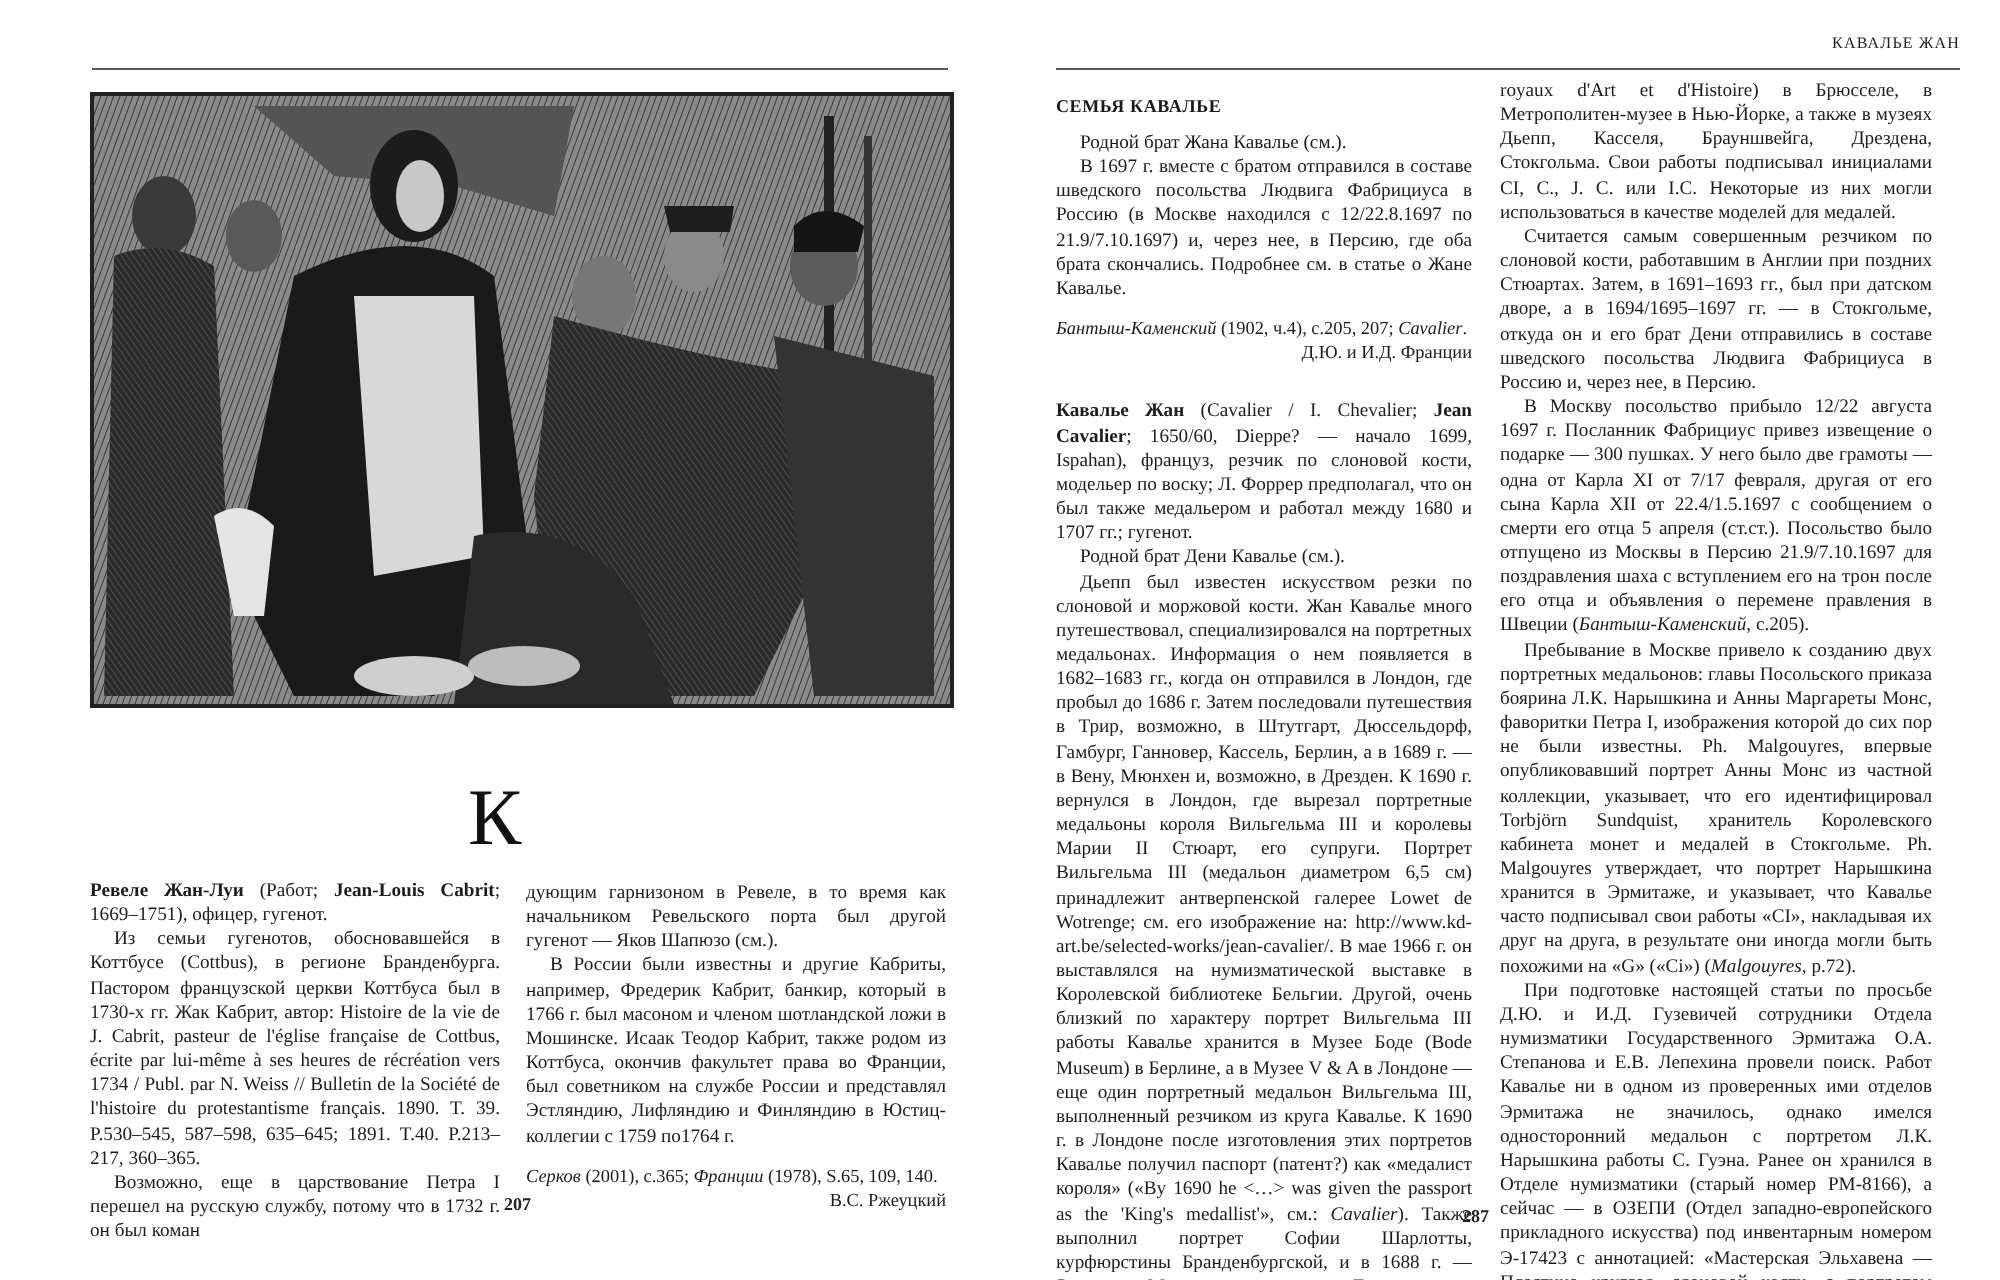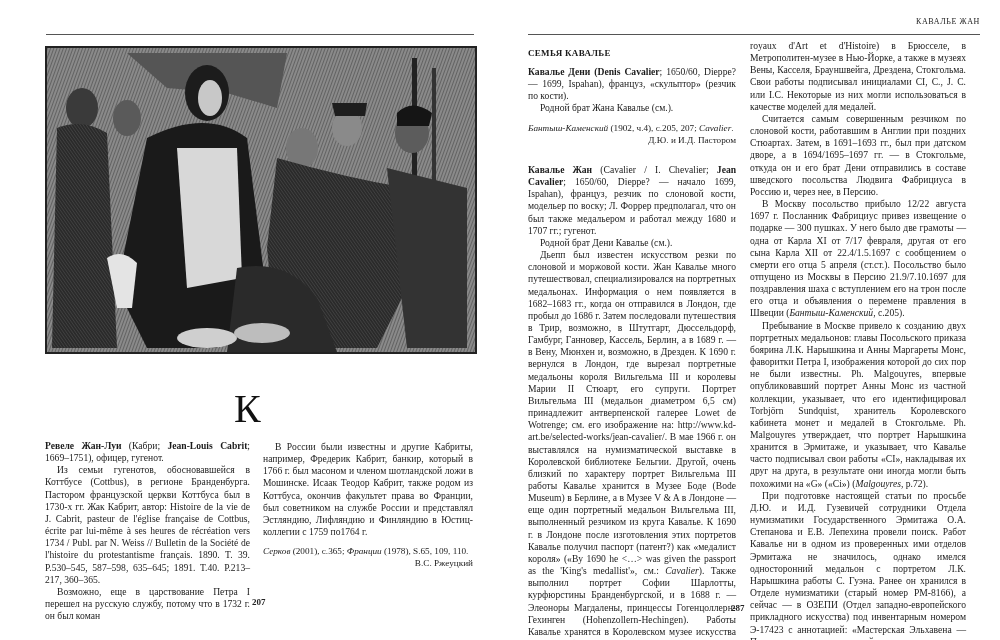--- a/index.html
+++ b/index.html
@@ -69,53 +69,54 @@
 
       <path d="M190 220 Q240 210 270 250 L290 304 L180 304 Z" fill="#2a2a2a"></path>
       <ellipse cx="160" cy="290" rx="30" ry="10" fill="#cfcfcf"></ellipse>
       <ellipse cx="215" cy="285" rx="28" ry="10" fill="#bdbdbd"></ellipse>
     </svg>
   </div>
 
   <div class="big-letter">К</div>
 
   <div class="col" style="left:45px;top:440px;width:205px;">
-    <p><span class="hd">Ревеле Жан-Луи</span><span> (Кабри; </span><span class="hd">Jean-Louis Cabrit</span><span>; 1669–1751), офицер, гугенот.</span></p>
+    <p><span class="hd">Ревеле Жан-Луи</span><span> (Работ; </span><span class="hd">Jean-Louis Cabrit</span><span>; 1669–1751), офицер, гугенот.</span></p>
     <p class="ind">Из семьи гугенотов, обосновавшейся в Коттбусе (Cottbus), в регионе Бранденбурга. Пастором французской церкви Коттбуса был в 1730-х гг. Жак Кабрит, автор: Histoire de la vie de J. Cabrit, pasteur de l'église française de Cottbus, écrite par lui-même à ses heures de récréation vers 1734 / Publ. par N. Weiss // Bulletin de la Société de l'histoire du protestantisme français. 1890. T. 39. P.530–545, 587–598, 635–645; 1891. T.40. P.213–217, 360–365.</p>
     <p class="ind">Возможно, еще в царствование Петра I перешел на русскую службу, потому что в 1732 г. он был коман</p>
   </div>
 
   <div class="col" style="left:263px;top:441px;width:210px;">
+    <p>дующим гарнизоном в Ревеле, в то время как начальником Ревельского порта был другой гугенот — Яков Шапюзо (см.).</p>
     <p class="ind">В России были известны и другие Кабриты, например, Фредерик Кабрит, банкир, который в 1766 г. был масоном и членом шотландской ложи в Мошинске. Исаак Теодор Кабрит, также родом из Коттбуса, окончив факультет права во Франции, был советником на службе России и представлял Эстляндию, Лифляндию и Финляндию в Юстиц-коллегии с 1759 по1764 г.</p>
-    <p class="src"><i>Серков</i><span> (2001), с.365; </span><i>Франции</i><span> (1978), S.65, 109, 110.</span></p>
+    <p class="src"><i>Серков</i><span> (2001), с.365; </span><i>Франции</i><span> (1978), S.65, 109, 140.</span></p>
     <p class="sig">В.С. Ржеуцкий</p>
   </div>
 
   <div class="folio" style="left:252px;top:597px;">207</div>
 </div>
 
 <div class="page page-right">
   <div class="running-head">КАВАЛЬЕ ЖАН</div>
   <div class="rule" style="left:28px;top:34px;width:452px;"></div>
 </div>
 
 <div class="section-title">СЕМЬЯ КАВАЛЬЕ</div>
 
 <div class="col" style="left:528px;top:66px;width:208px;">
-  <p><span class="hd">Кавалье Дени</span><span class="hd"> (Denis Cavalier</span><span>; 1650/60, Dieppe? — 1699, Ispahan), француз, «скульптор» (резчик по кости).</span></p>
   <p class="ind">Родной брат Жана Кавалье (см.).</p>
+  <p class="ind">В 1697 г. вместе с братом отправился в составе шведского посольства Людвига Фабрициуса в Россию (в Москве находился с 12/22.8.1697 по 21.9/7.10.1697) и, через нее, в Персию, где оба брата скончались. Подробнее см. в статье о Жане Кавалье.</p>
   <p class="src"><i>Бантыш-Каменский</i><span> (1902, ч.4), с.205, 207; </span><i>Cavalier</i><span>.</span></p>
-  <p class="sig">Д.Ю. и И.Д. Пастором</p>
+  <p class="sig">Д.Ю. и И.Д. Франции</p>
   <div style="height:18px;"></div>
   <p><span class="hd">Кавалье Жан</span><span> (Cavalier / I. Chevalier; </span><span class="hd">Jean Cavalier</span><span>; 1650/60, Dieppe? — начало 1699, Ispahan), француз, резчик по слоновой кости, модельер по воску; Л. Форрер предполагал, что он был также медальером и работал между 1680 и 1707 гг.; гугенот.</span></p>
   <p class="ind">Родной брат Дени Кавалье (см.).</p>
   <p class="ind"><span>Дьепп был известен искусством резки по слоновой и моржовой кости. Жан Кавалье много путешествовал, специализировался на портретных медальонах. Информация о нем появляется в 1682–1683 гг., когда он отправился в Лондон, где пробыл до 1686 г. Затем последовали путешествия в Трир, возможно, в Штутгарт, Дюссельдорф, Гамбург, Ганновер, Кассель, Берлин, а в 1689 г. — в Вену, Мюнхен и, возможно, в Дрезден. К 1690 г. вернулся в Лондон, где вырезал портретные медальоны короля Вильгельма III и королевы Марии II Стюарт, его супруги. Портрет Вильгельма III (медальон диаметром 6,5 см) принадлежит антверпенской галерее Lowet de Wotrenge; см. его изображение на: http://www.kd-art.be/selected-works/jean-cavalier/. В мае 1966 г. он выставлялся на нумизматической выставке в Королевской библиотеке Бельгии. Другой, очень близкий по характеру портрет Вильгельма III работы Кавалье хранится в Музее Боде (Bode Museum) в Берлине, а в Музее V &amp; A в Лондоне — еще один портретный медальон Вильгельма III, выполненный резчиком из круга Кавалье. К 1690 г. в Лондоне после изготовления этих портретов Кавалье получил паспорт (патент?) как «медалист короля» («By 1690 he &lt;…&gt; was given the passport as the 'King's medallist'», см.: </span><i>Cavalier</i><span>). Также выполнил портрет Софии Шарлотты, курфюрстины Бранденбургской, и в 1688 г. — Элеоноры Магдалены, принцессы Гогенцоллерн-Гехинген (Hohenzollern-Hechingen). Работы Кавалье хранятся в Королевском музее искусства и истории (Musées</span></p>
 </div>
 
 <div class="col" style="left:750px;top:40px;width:216px;">
-  <p>royaux d'Art et d'Histoire) в Брюсселе, в Метрополитен-музее в Нью-Йорке, а также в музеях Вены, Касселя, Брауншвейга, Дрездена, Стокгольма. Свои работы подписывал инициалами CI, C., J. C. или I.C. Некоторые из них могли использоваться в качестве моделей для медалей.</p>
+  <p>royaux d'Art et d'Histoire) в Брюсселе, в Метрополитен-музее в Нью-Йорке, а также в музеях Дьепп, Касселя, Брауншвейга, Дрездена, Стокгольма. Свои работы подписывал инициалами CI, C., J. C. или I.C. Некоторые из них могли использоваться в качестве моделей для медалей.</p>
   <p class="ind">Считается самым совершенным резчиком по слоновой кости, работавшим в Англии при поздних Стюартах. Затем, в 1691–1693 гг., был при датском дворе, а в 1694/1695–1697 гг. — в Стокгольме, откуда он и его брат Дени отправились в составе шведского посольства Людвига Фабрициуса в Россию и, через нее, в Персию.</p>
   <p class="ind"><span>В Москву посольство прибыло 12/22 августа 1697 г. Посланник Фабрициус привез извещение о подарке — 300 пушках. У него было две грамоты — одна от Карла XI от 7/17 февраля, другая от его сына Карла XII от 22.4/1.5.1697 с сообщением о смерти его отца 5 апреля (ст.ст.). Посольство было отпущено из Москвы в Персию 21.9/7.10.1697 для поздравления шаха с вступлением его на трон после его отца и объявления о перемене правления в Швеции (</span><i>Бантыш-Каменский</i><span>, с.205).</span></p>
   <p class="ind"><span>Пребывание в Москве привело к созданию двух портретных медальонов: главы Посольского приказа боярина Л.К. Нарышкина и Анны Маргареты Монс, фаворитки Петра I, изображения которой до сих пор не были известны. Ph. Malgouyres, впервые опубликовавший портрет Анны Монс из частной коллекции, указывает, что его идентифицировал Torbjörn Sundquist, хранитель Королевского кабинета монет и медалей в Стокгольме. Ph. Malgouyres утверждает, что портрет Нарышкина хранится в Эрмитаже, и указывает, что Кавалье часто подписывал свои работы «CI», накладывая их друг на друга, в результате они иногда могли быть похожими на «G» («Ci») (</span><i>Malgouyres</i><span>, p.72).</span></p>
   <p class="ind">При подготовке настоящей статьи по просьбе Д.Ю. и И.Д. Гузевичей сотрудники Отдела нумизматики Государственного Эрмитажа О.А. Степанова и Е.В. Лепехина провели поиск. Работ Кавалье ни в одном из проверенных ими отделов Эрмитажа не значилось, однако имелся односторонний медальон с портретом Л.К. Нарышкина работы С. Гуэна. Ранее он хранился в Отделе нумизматики (старый номер РМ-8166), а сейчас — в ОЗЕПИ (Отдел западно-европейского прикладного искусства) под инвентарным номером Э-17423 с аннотацией: «Мастерская Эльхавена — Пластина круглая, слоновой кости, с портретом Льва Кирилловича Нарышкина». Они изучили медальон и пришли к выводу, что он действительно</p>
 </div>
 
 <div class="folio" style="left:731px;top:603px;">287</div>
 
 </body></html>

